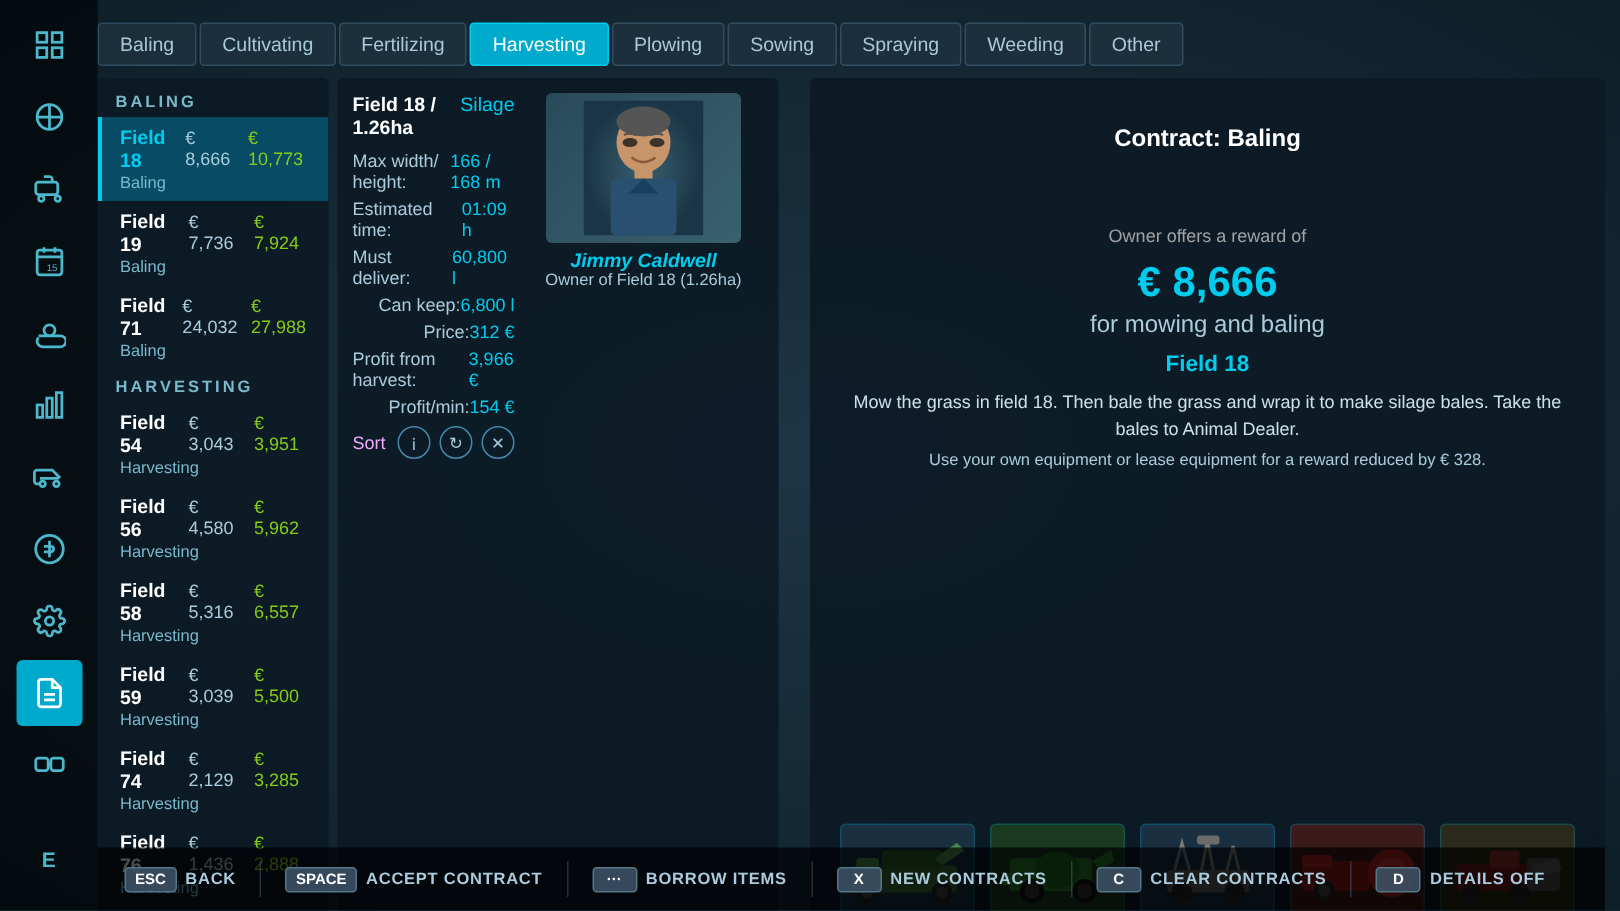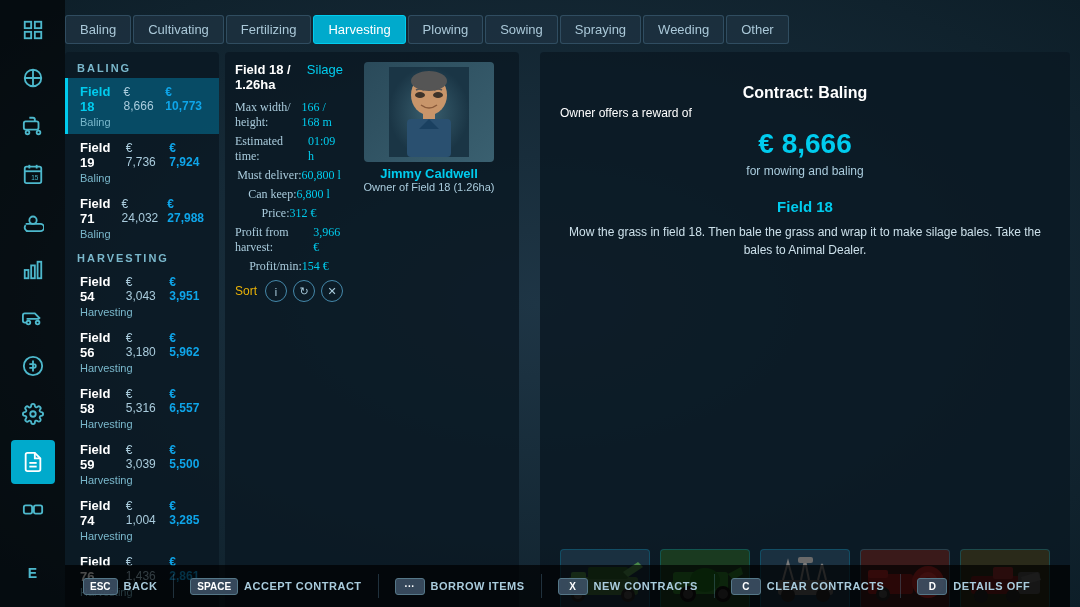--- a/index.html
+++ b/index.html
@@ -163,22 +163,22 @@
       display: flex;
       gap: 6px;
       font-size: 12px;
     }
 
     .price-low {
       color: #aaccdd;
     }
 
     .price-high {
-      color: #0ea5e9;
-      font-weight: bold;
+      color: #84cc16;
+      font-weight: normal;
     }
 
     .contract-type {
       color: #7ab8cc;
       font-size: 11px;
       margin-top: 2px;
     }
 
     .hidden-count {
       color: #7ab8cc;
@@ -219,44 +219,43 @@
       font-weight: bold;
     }
 
     .field-type-badge {
       color: #00ccee;
       font-size: 13px;
     }
 
     .detail-row {
       display: flex;
-      justify-content: center;
+      justify-content: flex-end;
       margin-bottom: 4px;
-      font-family: Liberation Serif, serif;
     }
 
     .detail-label {
       color: #aaccdd;
       font-size: 12px;
     }
 
     .detail-value {
       color: #00ccee;
       font-size: 12px;
     }
 
     .sort-row {
       display: flex;
       align-items: center;
       gap: 8px;
       margin-top: 6px;
     }
 
     .sort-label {
-      color: #eab308;
+      color: #f0abfc;
       font-size: 12px;
     }
 
     .sort-icons {
       display: flex;
       gap: 6px;
     }
 
     .sort-icon {
       width: 22px;
@@ -292,20 +291,21 @@
       color: #7ab8cc;
       position: relative;
     }
 
     .owner-name {
       color: #00ccee;
       font-size: 13px;
       font-weight: bold;
       text-align: center;
       margin-top: 4px;
+      font-style: italic;
     }
 
     .owner-desc {
       color: #aaccdd;
       font-size: 11px;
       text-align: center;
     }
 
     
     .contract-details {
@@ -319,39 +319,40 @@
 
     .contract-heading {
       color: white;
       font-size: 16px;
       font-weight: bold;
       text-align: center;
       margin-bottom: 4px;
     }
 
     .contract-subheading {
-      color: #ffffff;
+      color: #a3a3a3;
       font-size: 12px;
-      text-align: left;
+      text-align: center;
       margin-bottom: 4px;
+      margin-top: 44px;
     }
 
     .reward-amount {
       color: #00ccee;
       font-size: 28px;
       font-weight: bold;
       text-align: center;
       margin: 4px 0;
     }
 
     .reward-desc {
       color: #aaccdd;
-      font-size: 12px;
-      text-align: center;
-      margin-bottom: 20px;
+      font-size: 16px;
+      text-align: center;
+      margin-bottom: 8px;
     }
 
     .field-name-big {
       color: #00ccee;
       font-size: 15px;
       font-weight: bold;
       text-align: center;
       margin-bottom: 8px;
     }
 
@@ -593,21 +594,21 @@
               <span class="price-low">€ 3,043</span>
               <span class="price-high">€ 3,951</span>
             </div>
           </div>
           <div class="contract-type">Harvesting</div>
         </div>
         <div class="contract-item">
           <div class="contract-item-top">
             <span class="contract-field white">Field 56</span>
             <div class="contract-prices">
-              <span class="price-low">€ 3,180</span>
+              <span class="price-low">€ 4,580</span>
               <span class="price-high">€ 5,962</span>
             </div>
           </div>
           <div class="contract-type">Harvesting</div>
         </div>
         <div class="contract-item">
           <div class="contract-item-top">
             <span class="contract-field white">Field 58</span>
             <div class="contract-prices">
               <span class="price-low">€ 5,316</span>
@@ -623,32 +624,32 @@
               <span class="price-low">€ 3,039</span>
               <span class="price-high">€ 5,500</span>
             </div>
           </div>
           <div class="contract-type">Harvesting</div>
         </div>
         <div class="contract-item">
           <div class="contract-item-top">
             <span class="contract-field white">Field 74</span>
             <div class="contract-prices">
-              <span class="price-low">€ 1,004</span>
+              <span class="price-low">€ 2,129</span>
               <span class="price-high">€ 3,285</span>
             </div>
           </div>
           <div class="contract-type">Harvesting</div>
         </div>
         <div class="contract-item">
           <div class="contract-item-top">
             <span class="contract-field white">Field 76</span>
             <div class="contract-prices">
               <span class="price-low">€ 1,436</span>
-              <span class="price-high">€ 2,861</span>
+              <span class="price-high">€ 2,888</span>
             </div>
           </div>
           <div class="contract-type">Harvesting</div>
         </div>
         <div class="hidden-count">Hidden: 41</div>
       </div>
 
     <div class="right-panel">
 
       <div class="details-top">
@@ -729,20 +730,21 @@
         </div>
       </div>
 
       <div class="contract-details">
         <div class="contract-heading">Contract: Baling</div>
         <div class="contract-subheading">Owner offers a reward of</div>
         <div class="reward-amount">€ 8,666</div>
         <div class="reward-desc">for mowing and baling</div>
         <div class="field-name-big">Field 18</div>
         <div class="contract-description">Mow the grass in field 18. Then bale the grass and wrap it to make silage bales. Take the bales to Animal Dealer.</div>
+        <div class="lease-info">Use your own equipment or lease equipment for a reward reduced by € 328.</div>
         <div class="equipment-row">
 
         <div class="equipment-item" style="background: rgb(26, 48, 64);">
               <svg width="85" height="55" viewBox="0 0 85 55">
                 <rect x="5" y="25" width="70" height="18" rx="3" fill="#3a6a3a"></rect>
                 <rect x="8" y="20" width="15" height="8" rx="2" fill="#4a8a4a"></rect>
                 <circle cx="15" cy="43" r="7" fill="#222"></circle>
                 <circle cx="15" cy="43" r="4" fill="#444"></circle>
                 <circle cx="65" cy="43" r="7" fill="#222"></circle>
                 <circle cx="65" cy="43" r="4" fill="#444"></circle>

